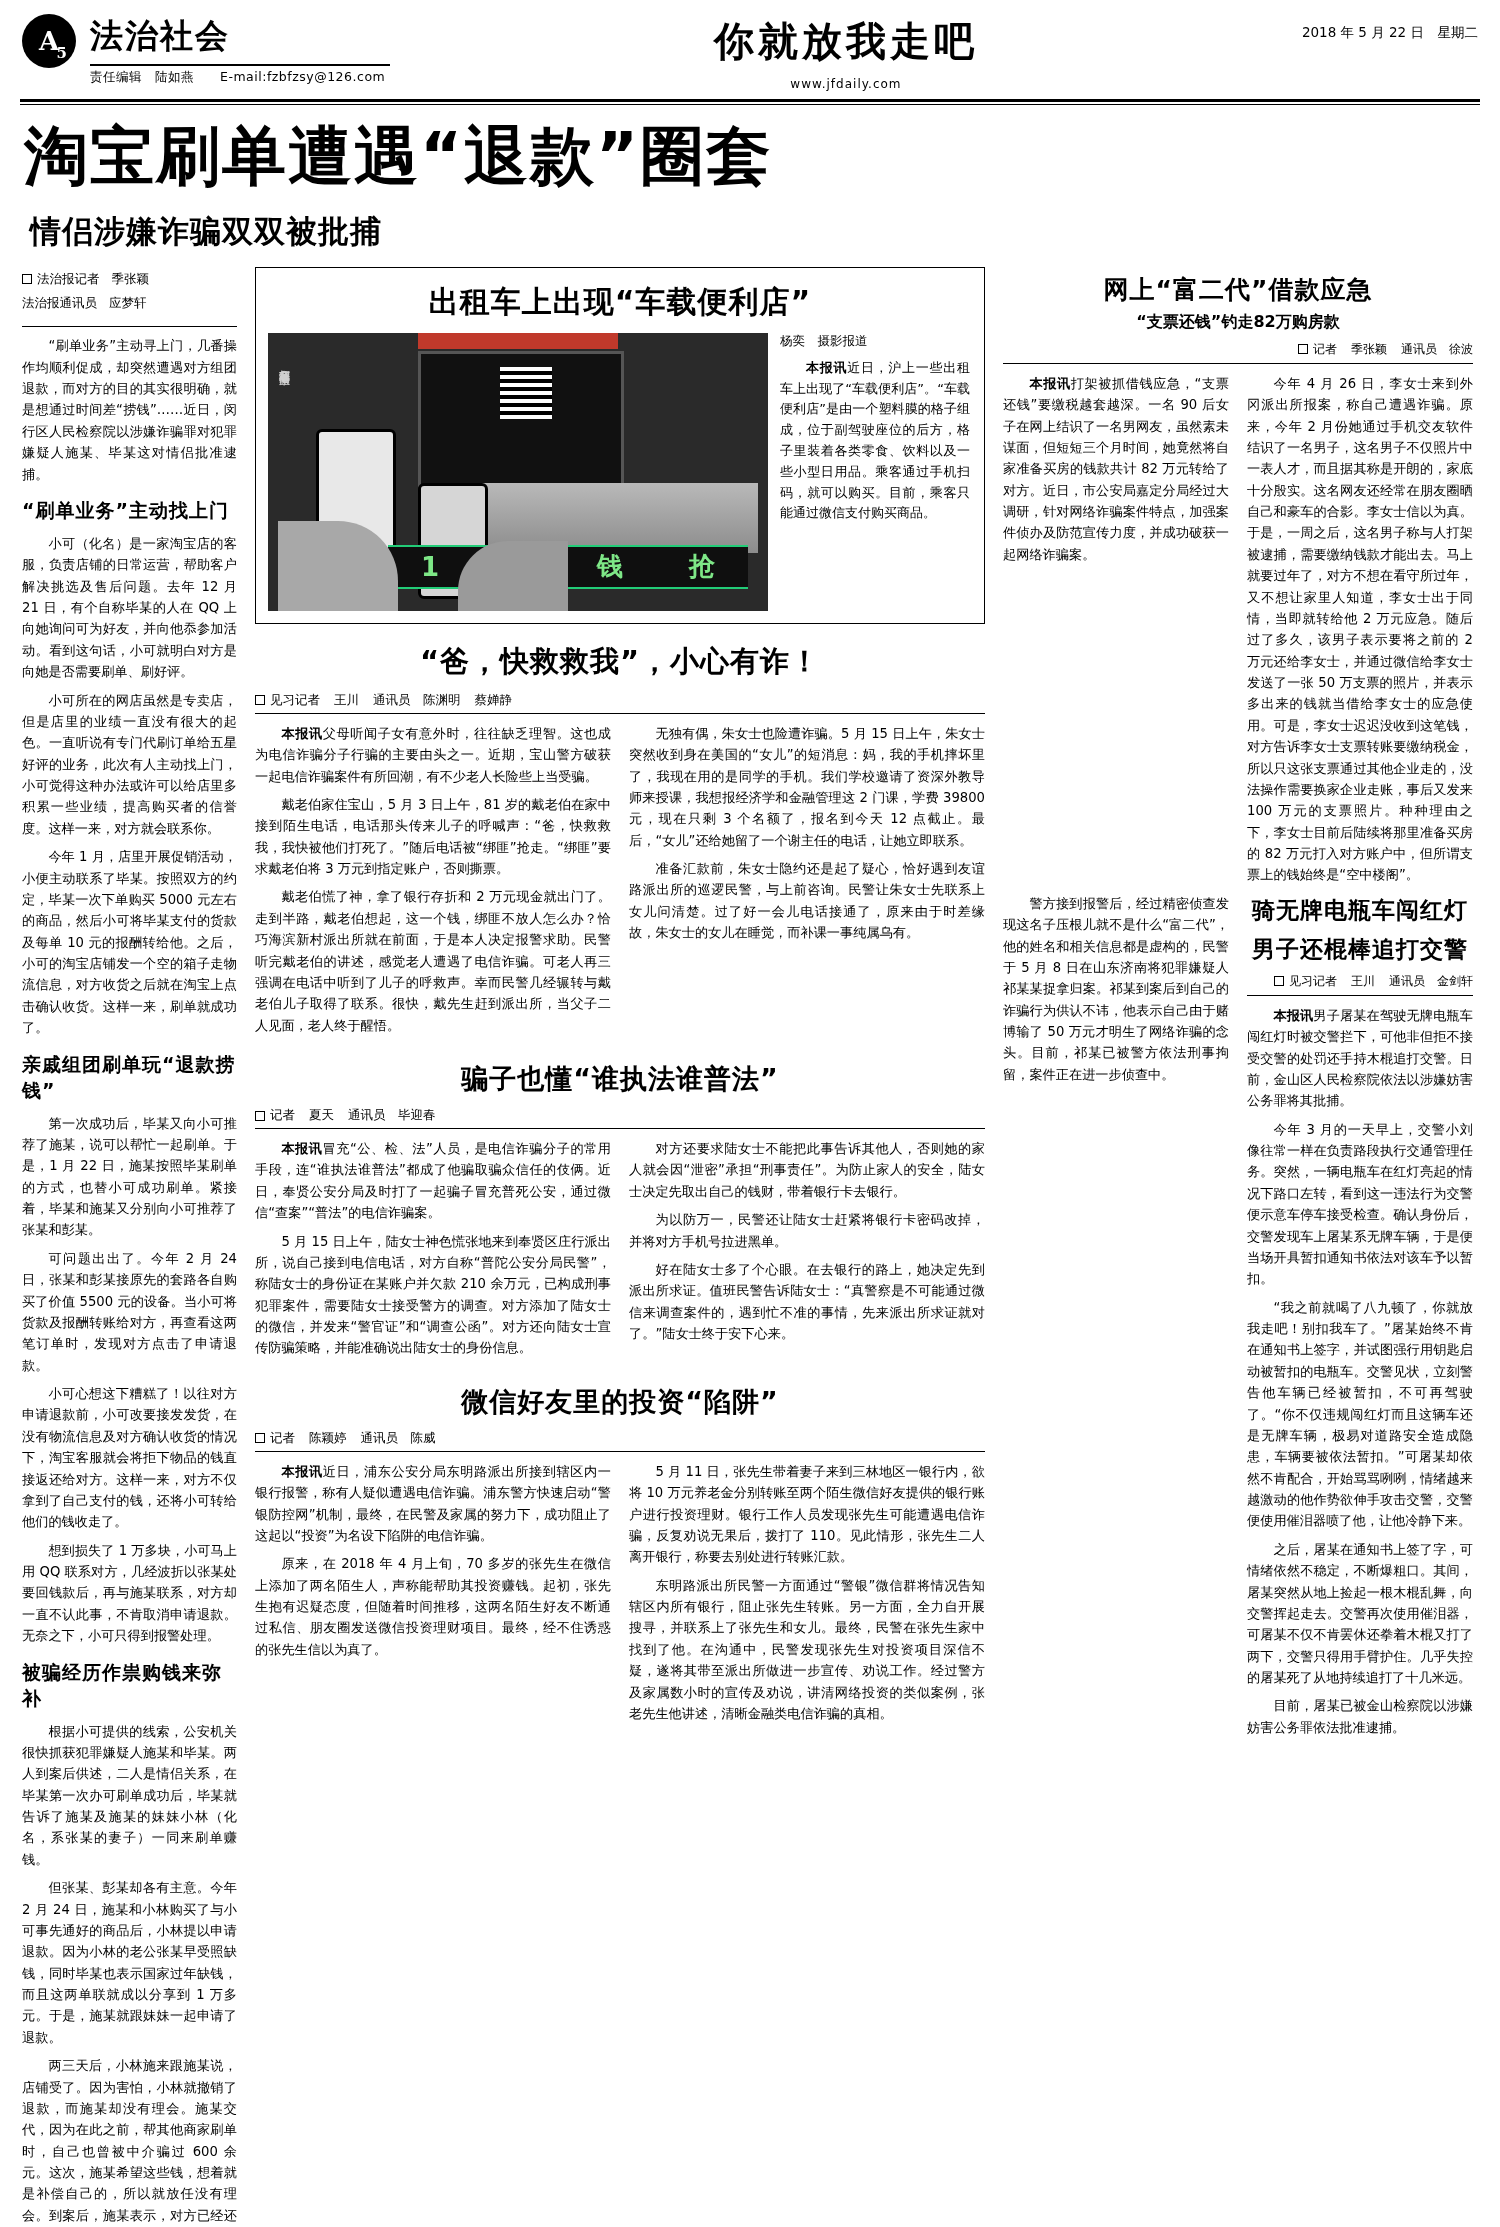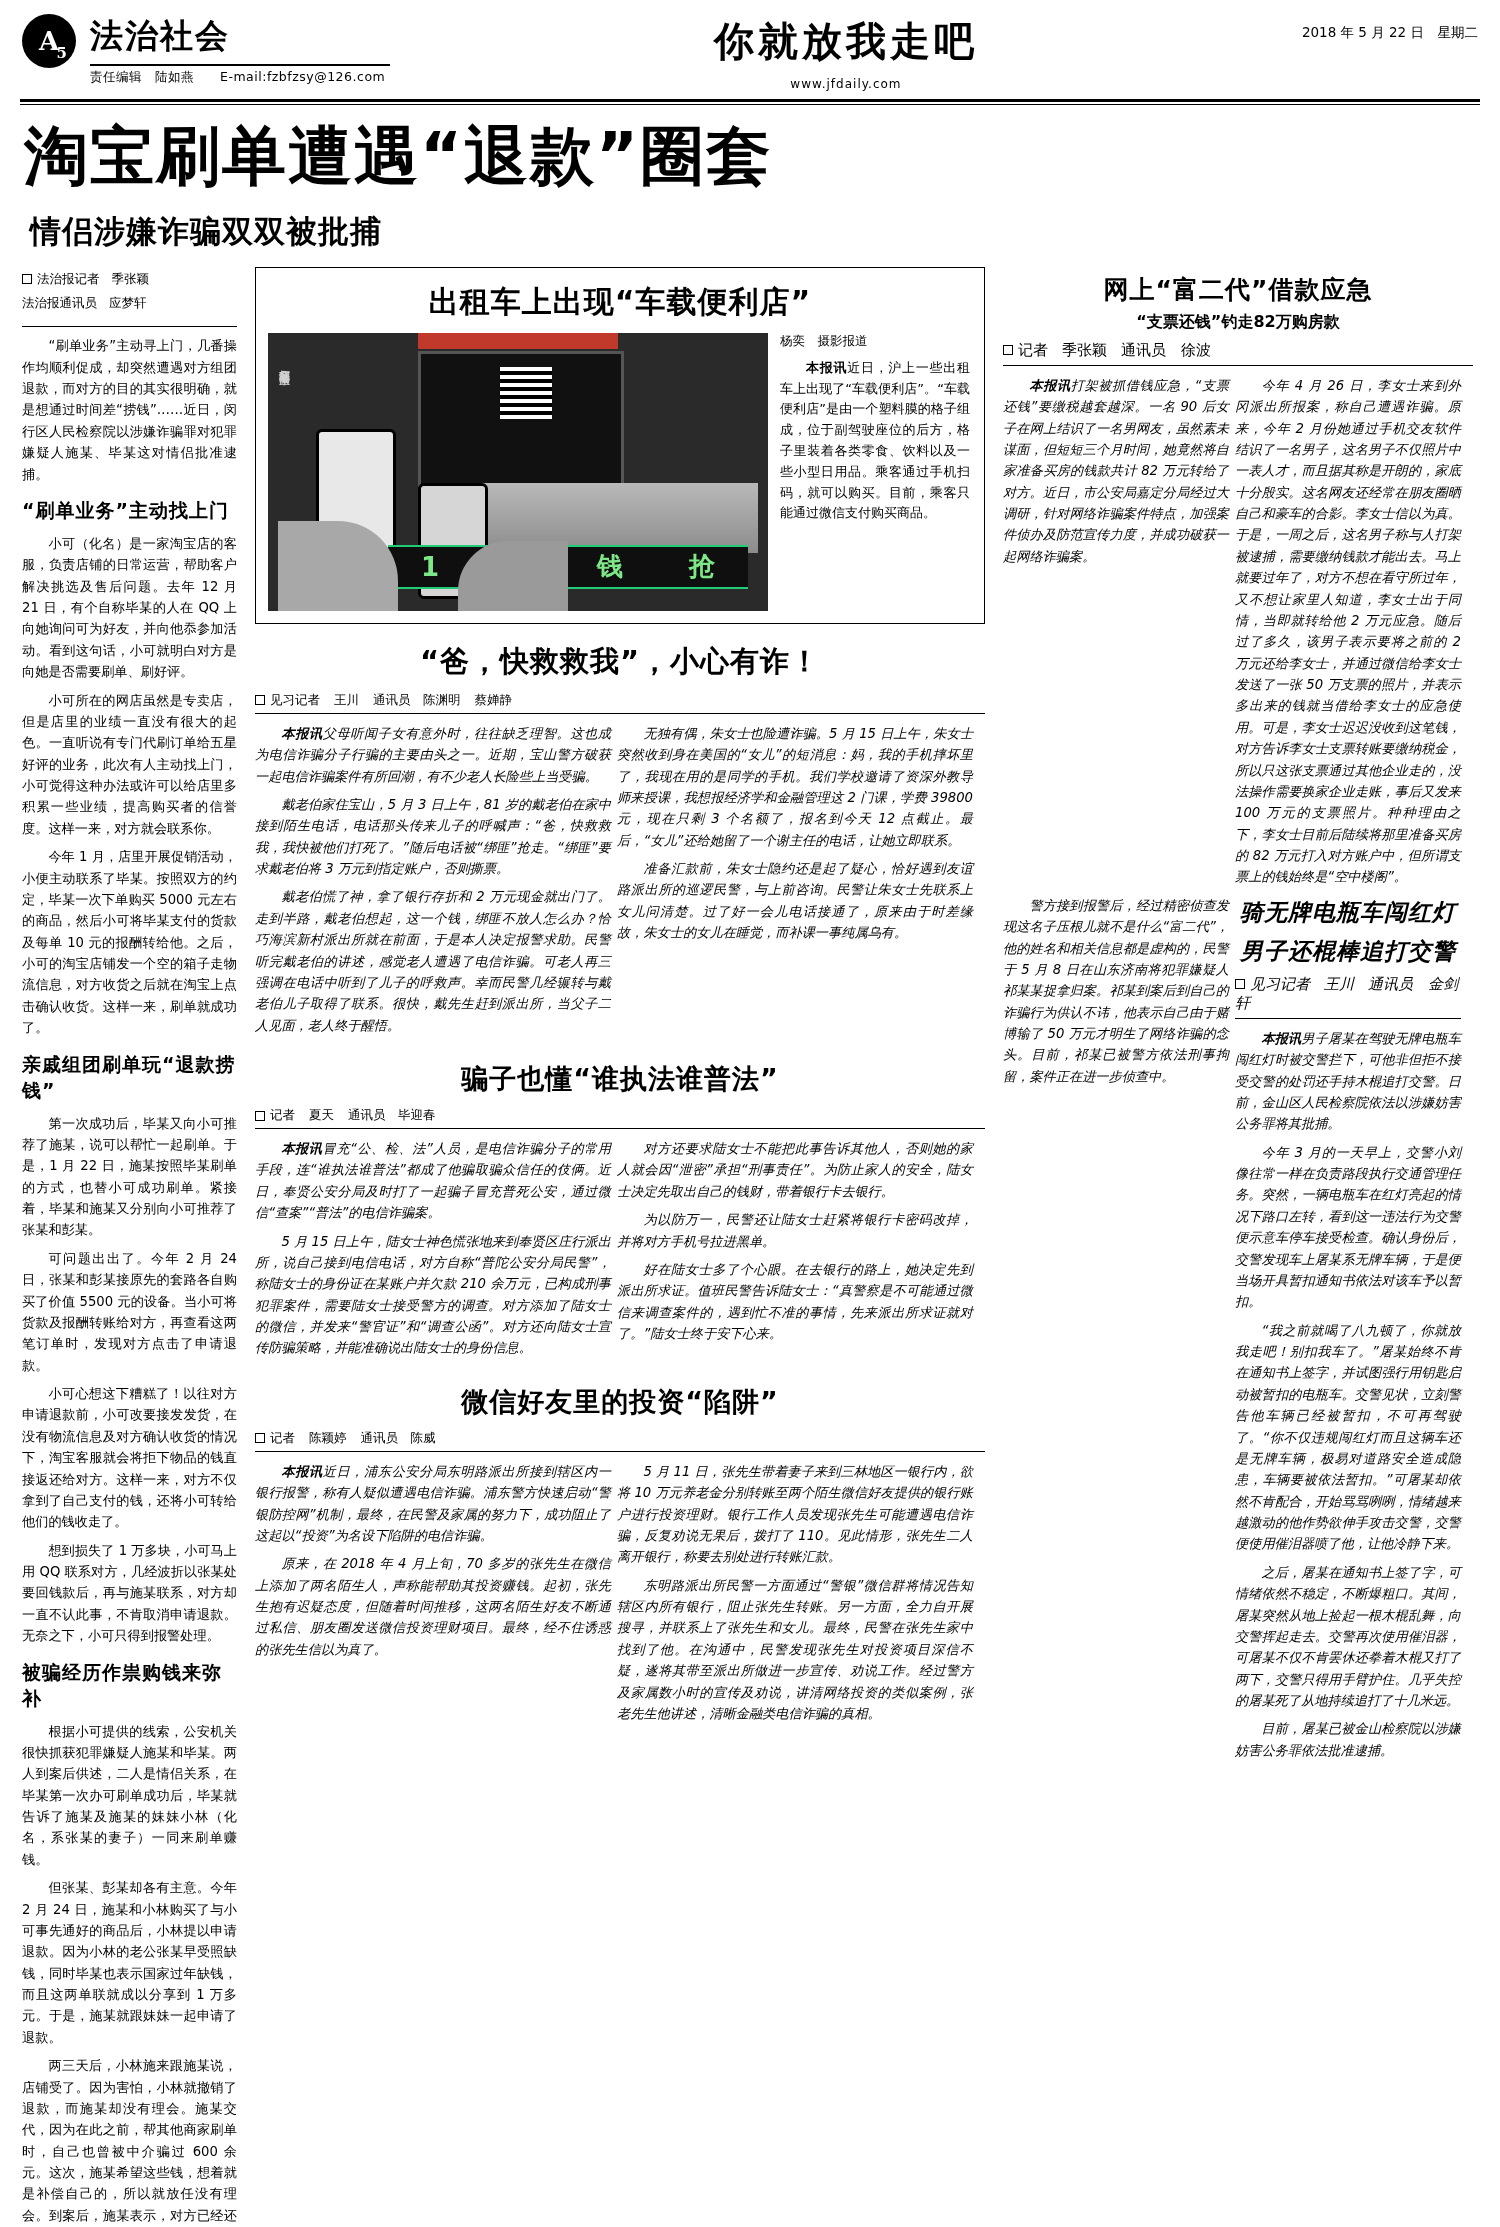--- a/index.html
+++ b/index.html
@@ -49,32 +49,32 @@
   .photo .phone2{position:absolute;left:150px;top:150px;width:64px;height:110px;background:#d6d6d6;border:3px solid #000;border-radius:6px;}
   .photo .shelf{position:absolute;left:210px;top:150px;width:280px;height:70px;background:linear-gradient(180deg,#b9b9b9,#8c8c8c);}
   .photo .strip{position:absolute;left:120px;bottom:22px;width:360px;height:40px;background:#0f0f0f;border-top:2px solid #2c7;border-bottom:2px solid #2c7;display:flex;align-items:center;justify-content:space-around;color:#7ee787;font-size:26px;font-weight:bold;font-family:"DejaVu Sans","Liberation Sans",sans-serif;}
   .photo .hand{position:absolute;left:10px;bottom:0;width:120px;height:90px;background:#a8a8a8;border-top-right-radius:60px;}
   .photo .hand2{position:absolute;left:190px;bottom:0;width:110px;height:70px;background:#9a9a9a;border-top-left-radius:50px;}
   .photo .vtext{position:absolute;left:8px;top:28px;color:#eee;font-size:11px;writing-mode:vertical-rl;line-height:1.4;opacity:.85;}
   .photo-caption{width:190px;}
   .cap-by{font-size:12.5px;margin-bottom:8px;}
   .photo-caption p{font-size:13px;line-height:1.6;text-indent:2em;margin:0 0 6px 0;text-align:justify;}
 
-  .two-col{display:flex;gap:6px;font-style:italic;}
+  .two-col{display:flex;gap:18px;}
   .two-col .c{width:356px;}
   .dotline{border-bottom:1px solid #000;margin:4px 0 9px 0;}
   .small-by{font-size:12.5px;margin-bottom:2px;}
   .small-by .sq{display:inline-block;width:8px;height:8px;border:1px solid #000;margin-right:5px;vertical-align:middle;}
   .small-by span.nm{margin-left:14px;}
   h3.c2{font-size:29px;font-weight:bold;text-align:center;margin:18px 0 10px 0;letter-spacing:1px;}
   h3.c2b{font-size:27px;font-weight:bold;text-align:center;margin:18px 0 10px 0;letter-spacing:1px;}
   .col3 h3.r{font-size:25px;font-weight:bold;text-align:center;margin:6px 0 6px 0;letter-spacing:1px;}
   .col3 h3.r2{font-size:23px;font-weight:bold;text-align:center;margin:2px 0 8px 0;letter-spacing:1px;}
   .col3 .subtle{font-size:16px;font-weight:bold;text-align:center;margin:0 0 8px 0;}
-  .r3-by{font-size:15px;text-align:left;border-bottom:1px solid #000;padding-bottom:5px;margin-bottom:9px;}
+  .r3-by{font-size:12px;text-align:right;border-bottom:1px solid #000;padding-bottom:5px;margin-bottom:9px;}
   .r3-by .sq{display:inline-block;width:8px;height:8px;border:1px solid #000;margin-right:5px;vertical-align:middle;}
   .r3-by span.nm{margin-left:14px;}
 </style>
 </head>
 <body>
 
 <div class="page">
 
   <div class="masthead">
     <div class="badge">

